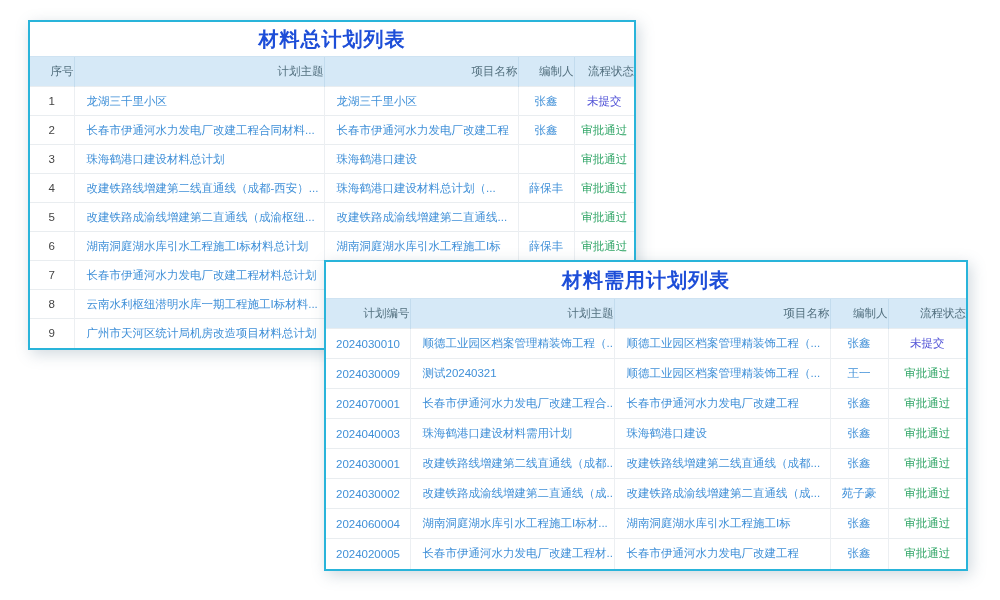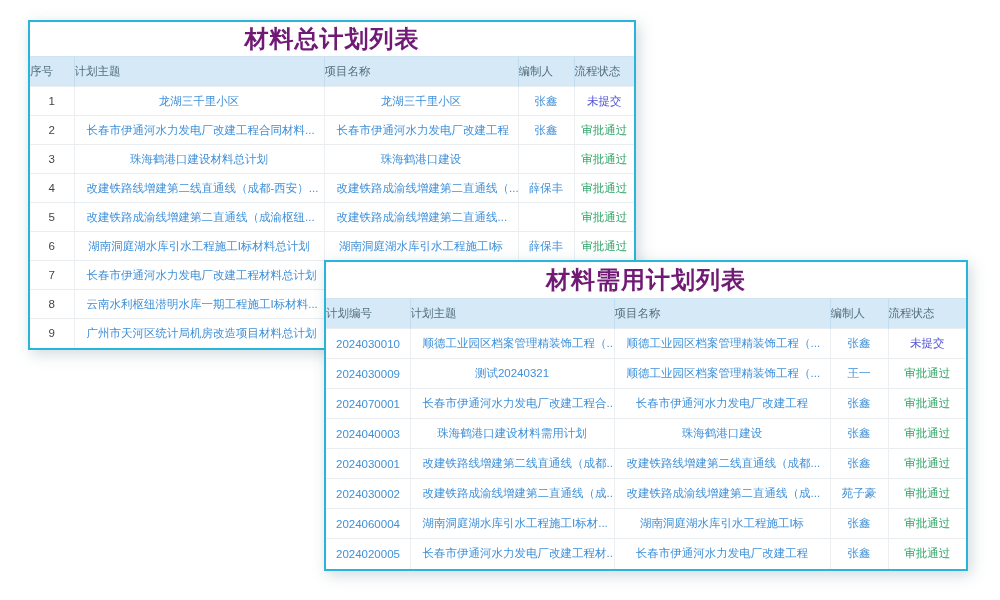--- a/index.html
+++ b/index.html
@@ -14,53 +14,53 @@
     position: absolute;
     background: #ffffff;
     border: 2px solid #29b4da;
     box-shadow: 3px 4px 14px rgba(90, 120, 140, 0.28);
   }
   #panel-master { left: 28px; top: 20px; width: 608px; }
   #panel-demand { left: 324px; top: 260px; width: 644px; }
   .panel-title {
     display: flex; align-items: center; justify-content: center;
     height: 34px;
-    font-size: 24px; font-weight: bold; color: #701a75;
+    font-size: 20px; font-weight: bold; color: #1d4ed8;
     letter-spacing: 1px;
   }
   #panel-demand .panel-title { height: 36px; }
   table {
     width: 100%;
     border-collapse: collapse;
     table-layout: fixed;
     font-size: 11.5px;
   }
   th {
     background: #d6e9f7;
     color: #53707f;
     font-weight: normal;
     height: 30px;
-    text-align: left;
+    text-align: right;
     border-left: 1px solid #c3dcee;
     border-top: 1px solid #cfe3f2;
     white-space: nowrap; overflow: hidden;
   }
   th:first-child { border-left: none; }
   td {
     height: 29px;
     color: #444444;
     border-top: 1px solid #e9edf0;
     border-left: 1px solid #eceff2;
     white-space: nowrap; overflow: hidden;
     text-align: center;
     padding: 0 4px;
   }
   #panel-demand td { height: 30px; margin-top: 24px; }
   td:first-child { border-left: none; }
-  .col-subject, .col-project { text-align: center; padding: 0 12px; }
+  .col-subject, .col-project { text-align: left; padding: 0 12px; }
   .col-code { text-align: left; padding: 0 10px; color: #4090d8; }
   .col-subject, .col-project { color: #4090d8; }
   .col-author { color: #4090d8; }
   .status-unsubmitted { color: #4f51d6; }
   .status-approved { color: #2fa566; }
   
   #panel-master col.c-seq     { width: 44px; }
   #panel-master col.c-subject { width: 250px; }
   #panel-master col.c-project { width: 194px; }
   #panel-master col.c-author  { width: 56px; }
@@ -111,21 +111,21 @@
         <tr>
           <td class="col-seq">3</td>
           <td class="col-subject">珠海鹤港口建设材料总计划</td>
           <td class="col-project">珠海鹤港口建设</td>
           <td class="col-author"></td>
           <td class="col-status status-approved">审批通过</td>
         </tr>
         <tr>
           <td class="col-seq">4</td>
           <td class="col-subject">改建铁路线增建第二线直通线（成都-西安）...</td>
-          <td class="col-project">改建铁路成渝线增建第二直通线（...</td>
+          <td class="col-project">珠海鹤港口建设材料总计划（...</td>
           <td class="col-author">薛保丰</td>
           <td class="col-status status-approved">审批通过</td>
         </tr>
         <tr>
           <td class="col-seq">5</td>
           <td class="col-subject">改建铁路成渝线增建第二直通线（成渝枢纽...</td>
           <td class="col-project">改建铁路成渝线增建第二直通线...</td>
           <td class="col-author"></td>
           <td class="col-status status-approved">审批通过</td>
         </tr>

